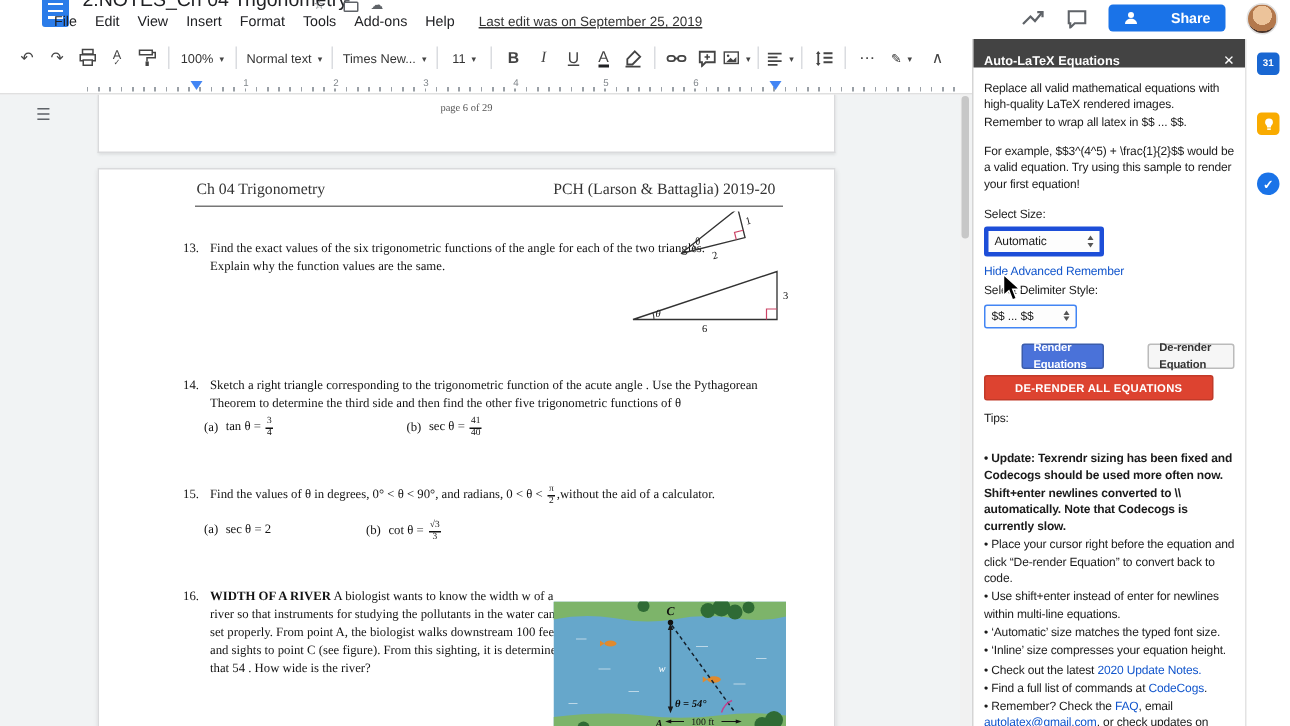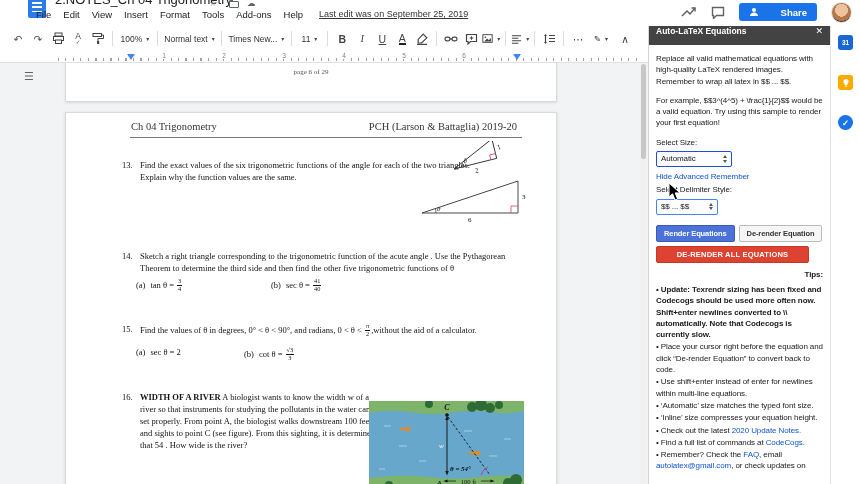--- a/index.html
+++ b/index.html
@@ -56,40 +56,40 @@
   .fr .fn{display:block;border-bottom:0.6px solid #111;padding:0 1px;}
   .fr .fd{display:block;padding:0 1px;}
   .boldlead{font-weight:bold;}
   .nowrap{white-space:nowrap;}
   .figabs{position:absolute;}
   .scrollbar{position:absolute;right:1px;top:0;width:7px;height:100%;background:#f1f1f1;}
   .thumb{position:absolute;left:1px;top:2px;width:5px;height:95px;background:#c7c7c7;border-radius:3px;}
 
   
   .sidebar{position:absolute;left:648px;top:26px;width:182px;bottom:0;background:#fff;border-left:1px solid #d5d5d5;box-sizing:border-box;z-index:6;}
-  .sb-header{height:19px;background:#434343;color:#fff;display:flex;align-items:flex-start;justify-content:space-between;padding:0 7px;font-size:8.5px;font-weight:bold;}
+  .sb-header{height:19px;background:#434343;color:#fff;display:flex;align-items:flex-end;justify-content:space-between;padding:0 7px;font-size:8.5px;font-weight:bold;}
   .sb-close{font-size:9px;font-weight:normal;}
   .sb-body{padding:8px 7px 0 7px;font-size:8px;letter-spacing:-0.1px;color:#1a1a1a;line-height:11.3px;}
   .sb-body p{margin:0 0 8px 0;}
   .sb-label{margin:2px 0 3px 0;}
-  .select{display:inline-flex;align-items:center;justify-content:space-between;gap:6px;height:14px;border:1px solid #1d4ed8;border-radius:2px;background:#fdfdfd;padding:0 4px;margin-bottom:4px;}
+  .select{display:inline-flex;align-items:center;justify-content:space-between;gap:6px;height:14px;border:3px solid #1d4ed8;border-radius:2px;background:#fdfdfd;padding:0 4px;margin-bottom:4px;}
   .select.focus{border:1.5px solid #4285f4;}
   .spin{display:flex;flex-direction:column;gap:1.5px;}
   .spin b{width:0;height:0;border-left:2.5px solid transparent;border-right:2.5px solid transparent;}
   .spin .up{border-bottom:3px solid #555;}
   .spin .dn{border-top:3px solid #555;}
   .lnk{color:#1155cc;cursor:pointer;text-decoration:none;}
   .btnrow{display:flex;gap:4px;margin:6px 0 4px 0;}
-  .btn{height:17px;display:flex;align-items:center;justify-content:center;font-size:7.5px;font-weight:bold;border-radius:2px;padding:0 7px;box-sizing:border-box;}
+  .btn{height:17px;display:flex;align-items:center;justify-content:center;font-size:7.5px;font-weight:bold;border-radius:2px;padding:0 7px;box-sizing:border-box;margin-left:25px;}
   .btn.blue{background:#4a72d9;border:1px solid #3b5cab;color:#fff;}
   .btn.gray{background:#f6f6f6;border:1px solid #bbb;color:#333;}
   .btn.red{background:#dd4330;border:1px solid #c23a29;color:#fff;width:153px;margin:2px 0 6px 0;letter-spacing:.2px;}
   .status{margin:4px 0 10px 0;font-weight:bold;}
   .status span{font-weight:bold;}
-  .tipslabel{font-weight:bold;margin-bottom:4px;text-align:right;}
+  .tipslabel{font-weight:normal;margin-bottom:16px;}
   ul.tips{list-style:none;margin:0;padding:0;}
   ul.tips li{margin:0 0 1px 0;}
   ul.tips li:before{content:"• ";}
   li.tbold{font-weight:bold;}
 
   
   .rail{position:absolute;left:830px;top:26px;width:30px;bottom:0;background:#fff;border-left:1px solid #e3e3e3;box-sizing:border-box;display:flex;flex-direction:column;align-items:center;padding-top:9px;gap:25px;z-index:6;}
   .cal{width:15px;height:15px;border-radius:3px;background:#1967d2;color:#fff;font-size:6.5px;font-weight:bold;display:flex;align-items:center;justify-content:center;}
   .keep{width:15px;height:15px;border-radius:3px;background:#f9ab00;display:flex;align-items:center;justify-content:center;}
   .tasks{width:15px;height:15px;border-radius:50%;background:#1a73e8;color:#fff;font-size:8.5px;font-weight:bold;display:flex;align-items:center;justify-content:center;}

